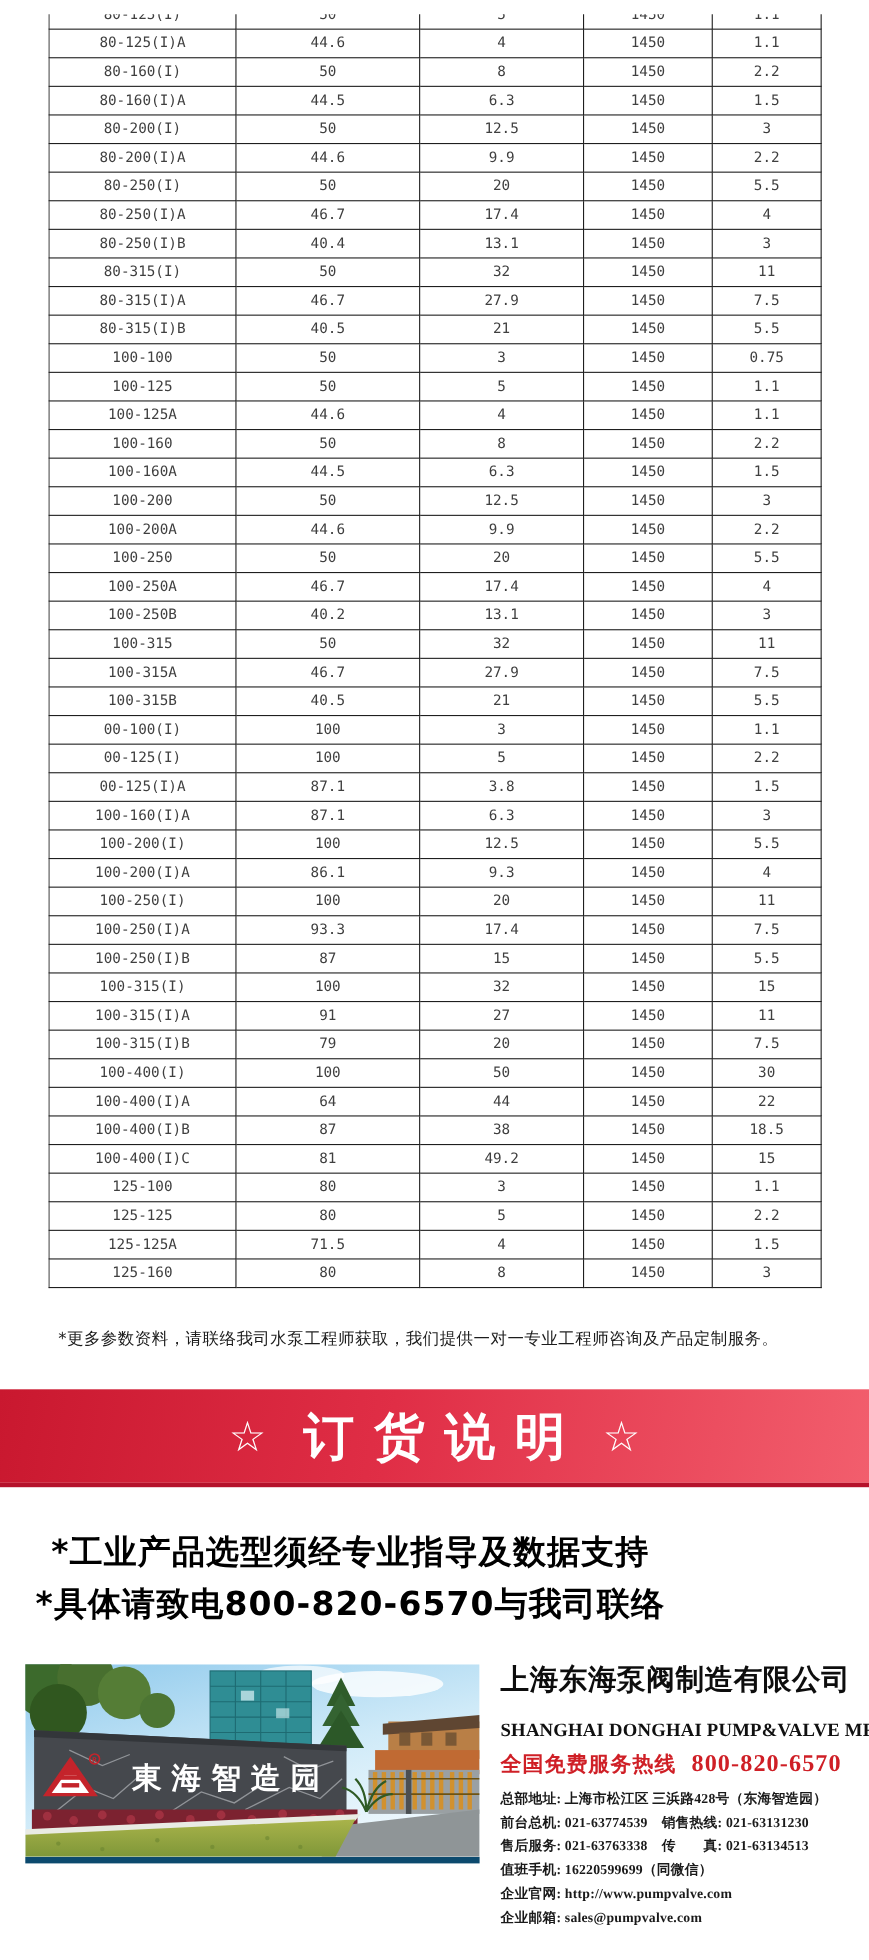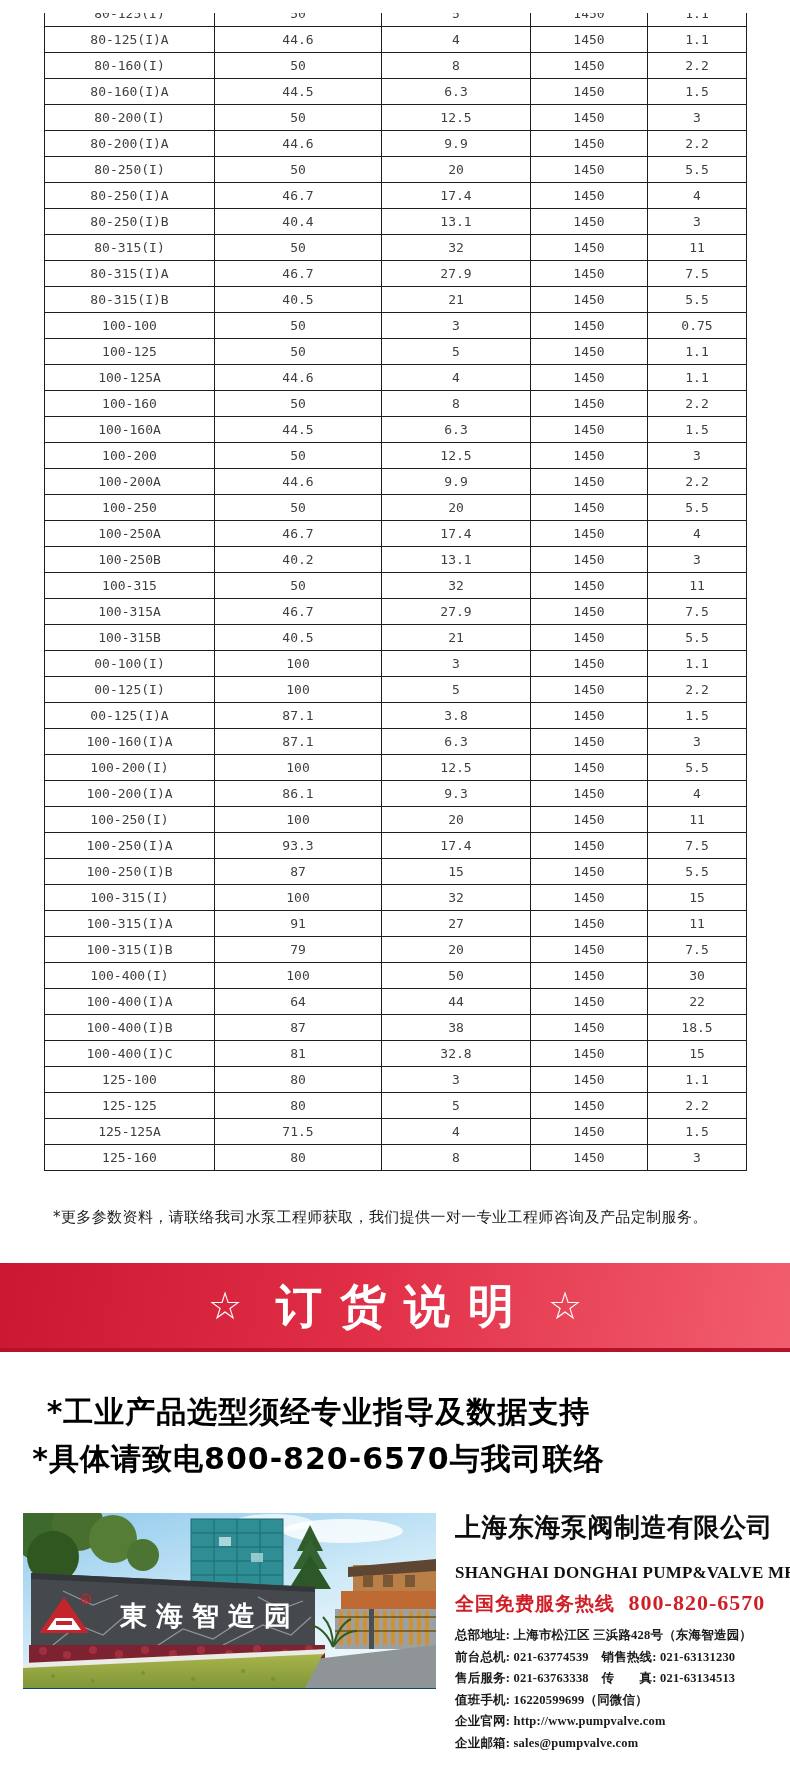--- a/index.html
+++ b/index.html
@@ -34,21 +34,21 @@
     text-indent:18px;line-height:1;
   }
   
   .order-notice{
     position:absolute;left:0;top:1388px;width:637px;text-align:center;
     color:#000000;font-weight:700;font-size:30px;line-height:47px;letter-spacing:1px;
   }
   
   .footer-photo{
     position:absolute;left:23px;top:1513px;width:413px;height:175px;
-    border-bottom:1px solid #0c4a6e;
+    border-bottom:6px solid #0c4a6e;
   }
   .footer-info{position:absolute;left:455px;top:1512px;width:332px;}
   .company-cn{
     font-size:26px;font-weight:900;color:#0d0d0d;letter-spacing:0.5px;white-space:nowrap;line-height:30px;
   }
   .company-en{
     font-family:"Liberation Serif","DejaVu Serif",serif;font-weight:700;
     font-size:17px;color:#101010;letter-spacing:0.2px;margin-top:21px;white-space:nowrap;
   }
   .hotline{margin-top:7px;color:#cf1f26;font-weight:800;white-space:nowrap;}
@@ -349,21 +349,21 @@
         <tr>
           <td>100-400(I)B</td>
           <td>87</td>
           <td>38</td>
           <td>1450</td>
           <td>18.5</td>
         </tr>
         <tr>
           <td>100-400(I)C</td>
           <td>81</td>
-          <td>32.8</td>
+          <td>49.2</td>
           <td>1450</td>
           <td>15</td>
         </tr>
         <tr>
           <td>125-100</td>
           <td>80</td>
           <td>3</td>
           <td>1450</td>
           <td>1.1</td>
         </tr>

